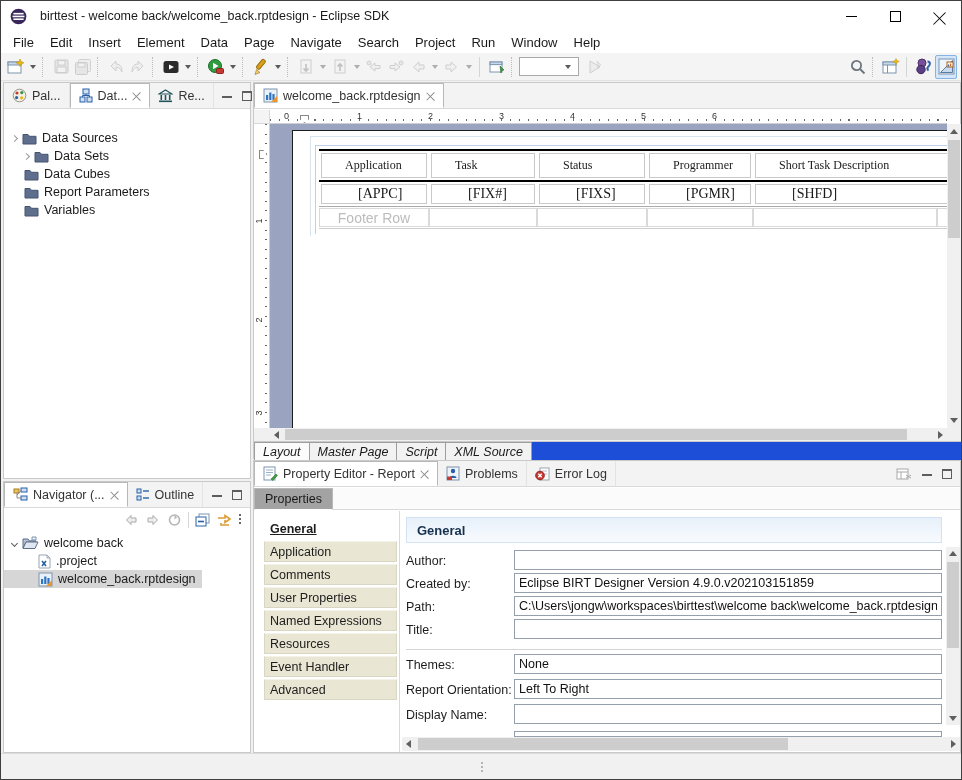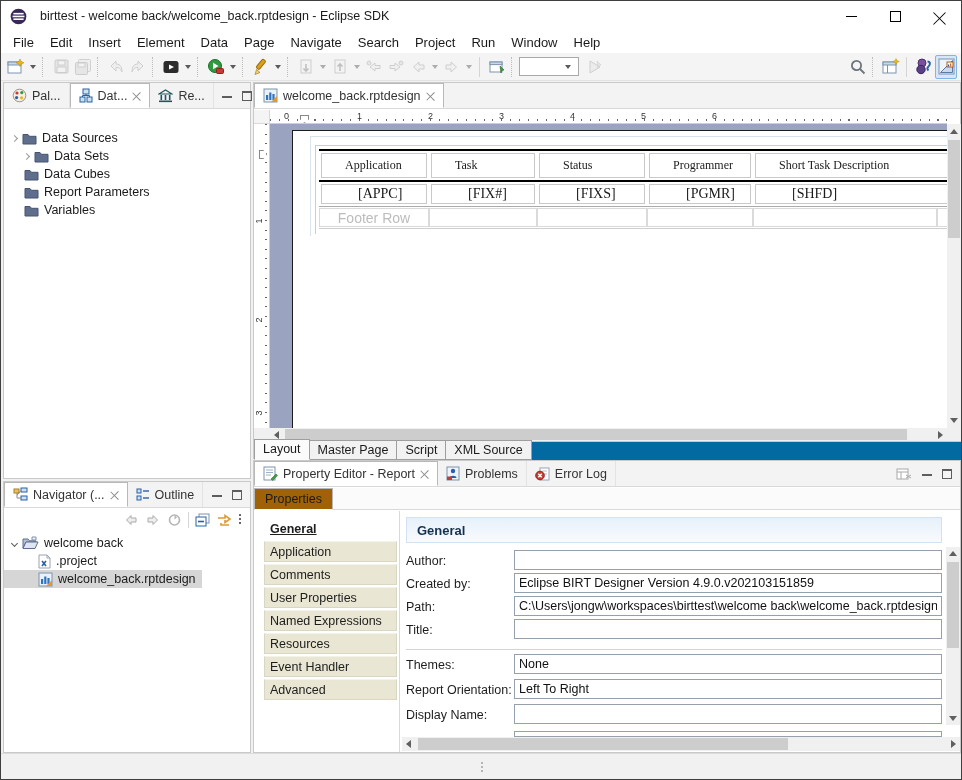--- a/index.html
+++ b/index.html
@@ -68,21 +68,21 @@
   .hd { font-family:"Liberation Serif", serif; font-weight:normal; font-size:12px; white-space:nowrap;margin-left:19px; }
   .vl { font-family:"Liberation Serif", serif; font-size:14px; white-space:nowrap;margin-left:32px; }
   .ftxt { color:#bcbcbc; font-size:14px; margin:8px auto; }
   .sb { position:absolute; background:#f0f0f0; }
   .sb-th { position:absolute; background:#cdcdcd; }
   .arr { width:0; height:0; position:absolute; }
   .arr.up { border-left:4px solid transparent; border-right:4px solid transparent; border-bottom:5px solid #5f5f5f; }
   .arr.dn { border-left:4px solid transparent; border-right:4px solid transparent; border-top:5px solid #5f5f5f; }
   .arr.lf { border-top:4px solid transparent; border-bottom:4px solid transparent; border-right:5px solid #5f5f5f; }
   .arr.rt { border-top:4px solid transparent; border-bottom:4px solid transparent; border-left:5px solid #5f5f5f; }
-  .etabs { position:absolute; display:flex; align-items:flex-end; background:#0369a1; }
+  .etabs { position:absolute; display:flex; background:#1d4ed8;font-style:italic; }
   .etab { height:20px; line-height:19px; padding:0 8px; font-size:12.5px; background:#f2f2f2; border:1px solid #9e9e9e; border-left:none; }
   .etab:first-child { border-left:1px solid #9e9e9e; }
   .etab.active { background:#fbfbfb; border-bottom:1px solid #fbfbfb; height:21px; }
 
   
   .cat-btn { height:21px; line-height:20px; background:#e9e6d3; border:1px solid #d9d6c3; border-top-color:#f4f3ea; padding-left:5px; font-size:12.5px; margin-bottom:2px; color:#1d1d1d; }
   .cat-btn.sel { background:#fff; font-weight:bold; text-decoration:underline; border-color:#fff; }
   .genhdr { background:linear-gradient(#e7f0fa,#f8fbfe); border:1px solid #d3e2f2; font-weight:bold; font-size:13px; color:#15304e; display:flex; align-items:center; padding-left:10px; }
   .fld-label { position:absolute; font-size:12.5px; color:#1d1d1d; white-space:nowrap; }
   .fld-input { position:absolute; height:20px; border:1px solid #94a0ac; font-size:12.5px; padding:0 4px; font-family:"Liberation Sans",sans-serif; background:#fff; color:#111; }
@@ -688,21 +688,21 @@
               <line x1="5" y1="5" x2="5" y2="12" stroke="#a9a9a9"></line>
               <path d="M10 8 L15 11 M15 8 L10 11" stroke="#a9a9a9"></path>
             </svg>
           </span>
         <span class="ic-min"></span>
         <span class="ic-max"></span>
       </div>
     </div>
 
     <div class="abs" style="left:0; top:27px; right:0; height:22px; background:#fbfbfb; border-bottom:1px solid #d9d9d9;">
-      <div style="display:inline-flex; align-items:center; height:22px; padding:8px 10px; background:#a16207; border:1px solid #b8b8b8; border-bottom-color:#fff; font-size:12.5px;text-align:right;">
+      <div style="display:inline-flex; align-items:center; height:22px; padding:8px 10px; background:#a3a3a3; border:1px solid #b8b8b8; border-bottom-color:#fff; font-size:12.5px;text-align:right;">
         <span>Properties</span>
       </div>
     </div>
 
     <div class="abs" style="left:10px; top:57px; width:133px;">
       <div class="cat-btn sel">General</div>
       <div class="cat-btn">Application</div>
       <div class="cat-btn">Comments</div>
       <div class="cat-btn">User Properties</div>
       <div class="cat-btn">Named Expressions</div>

